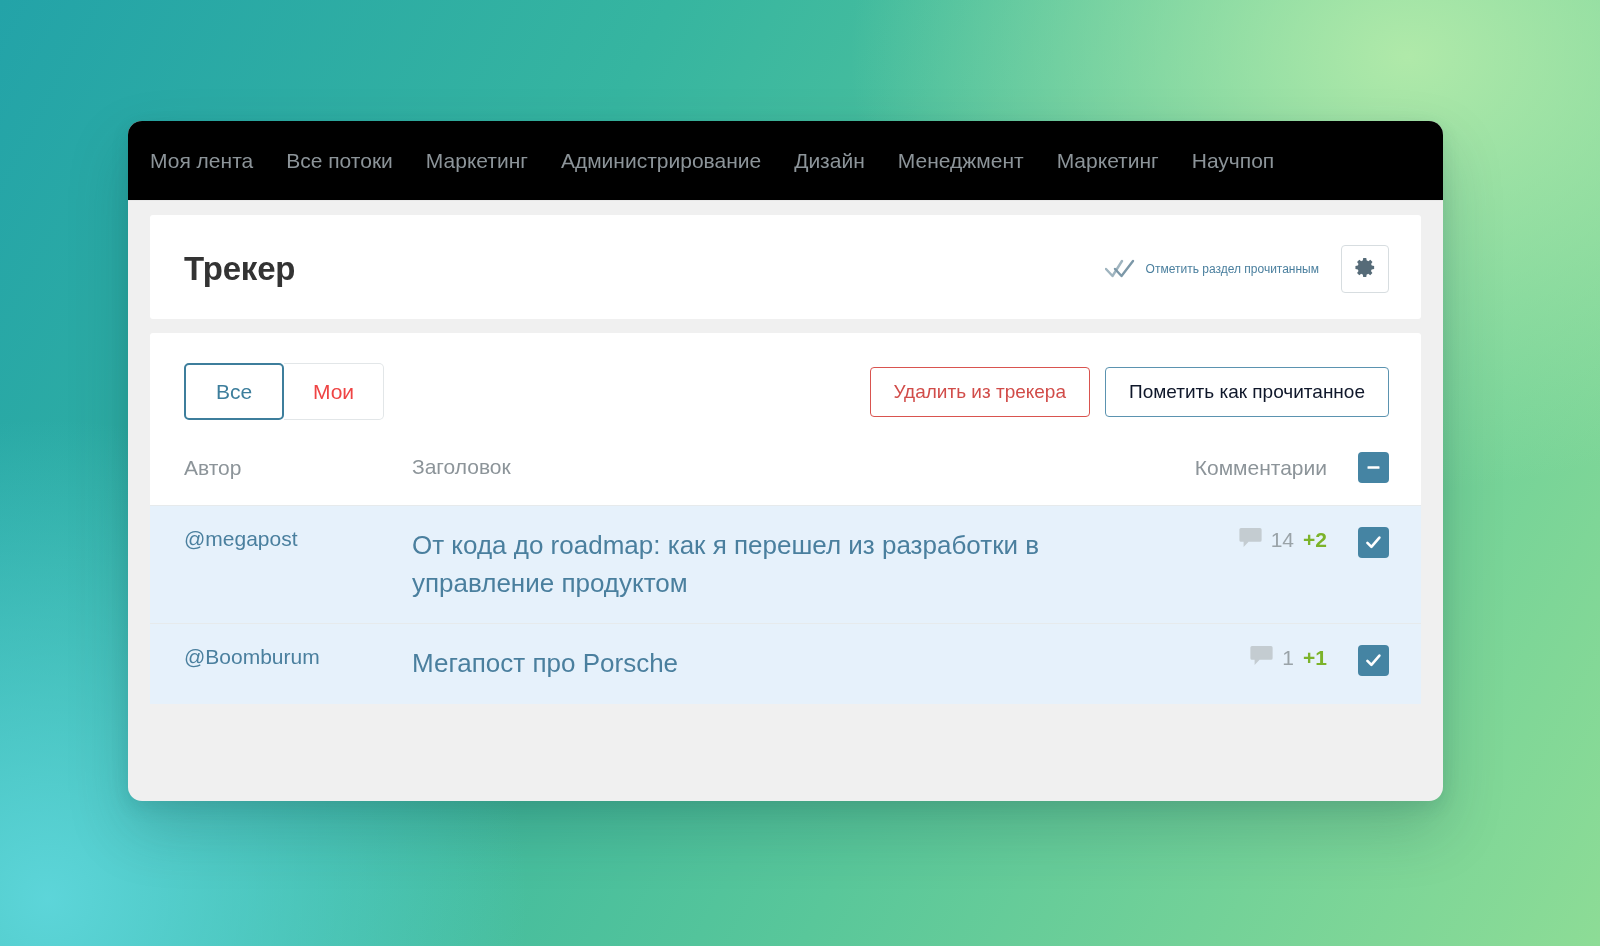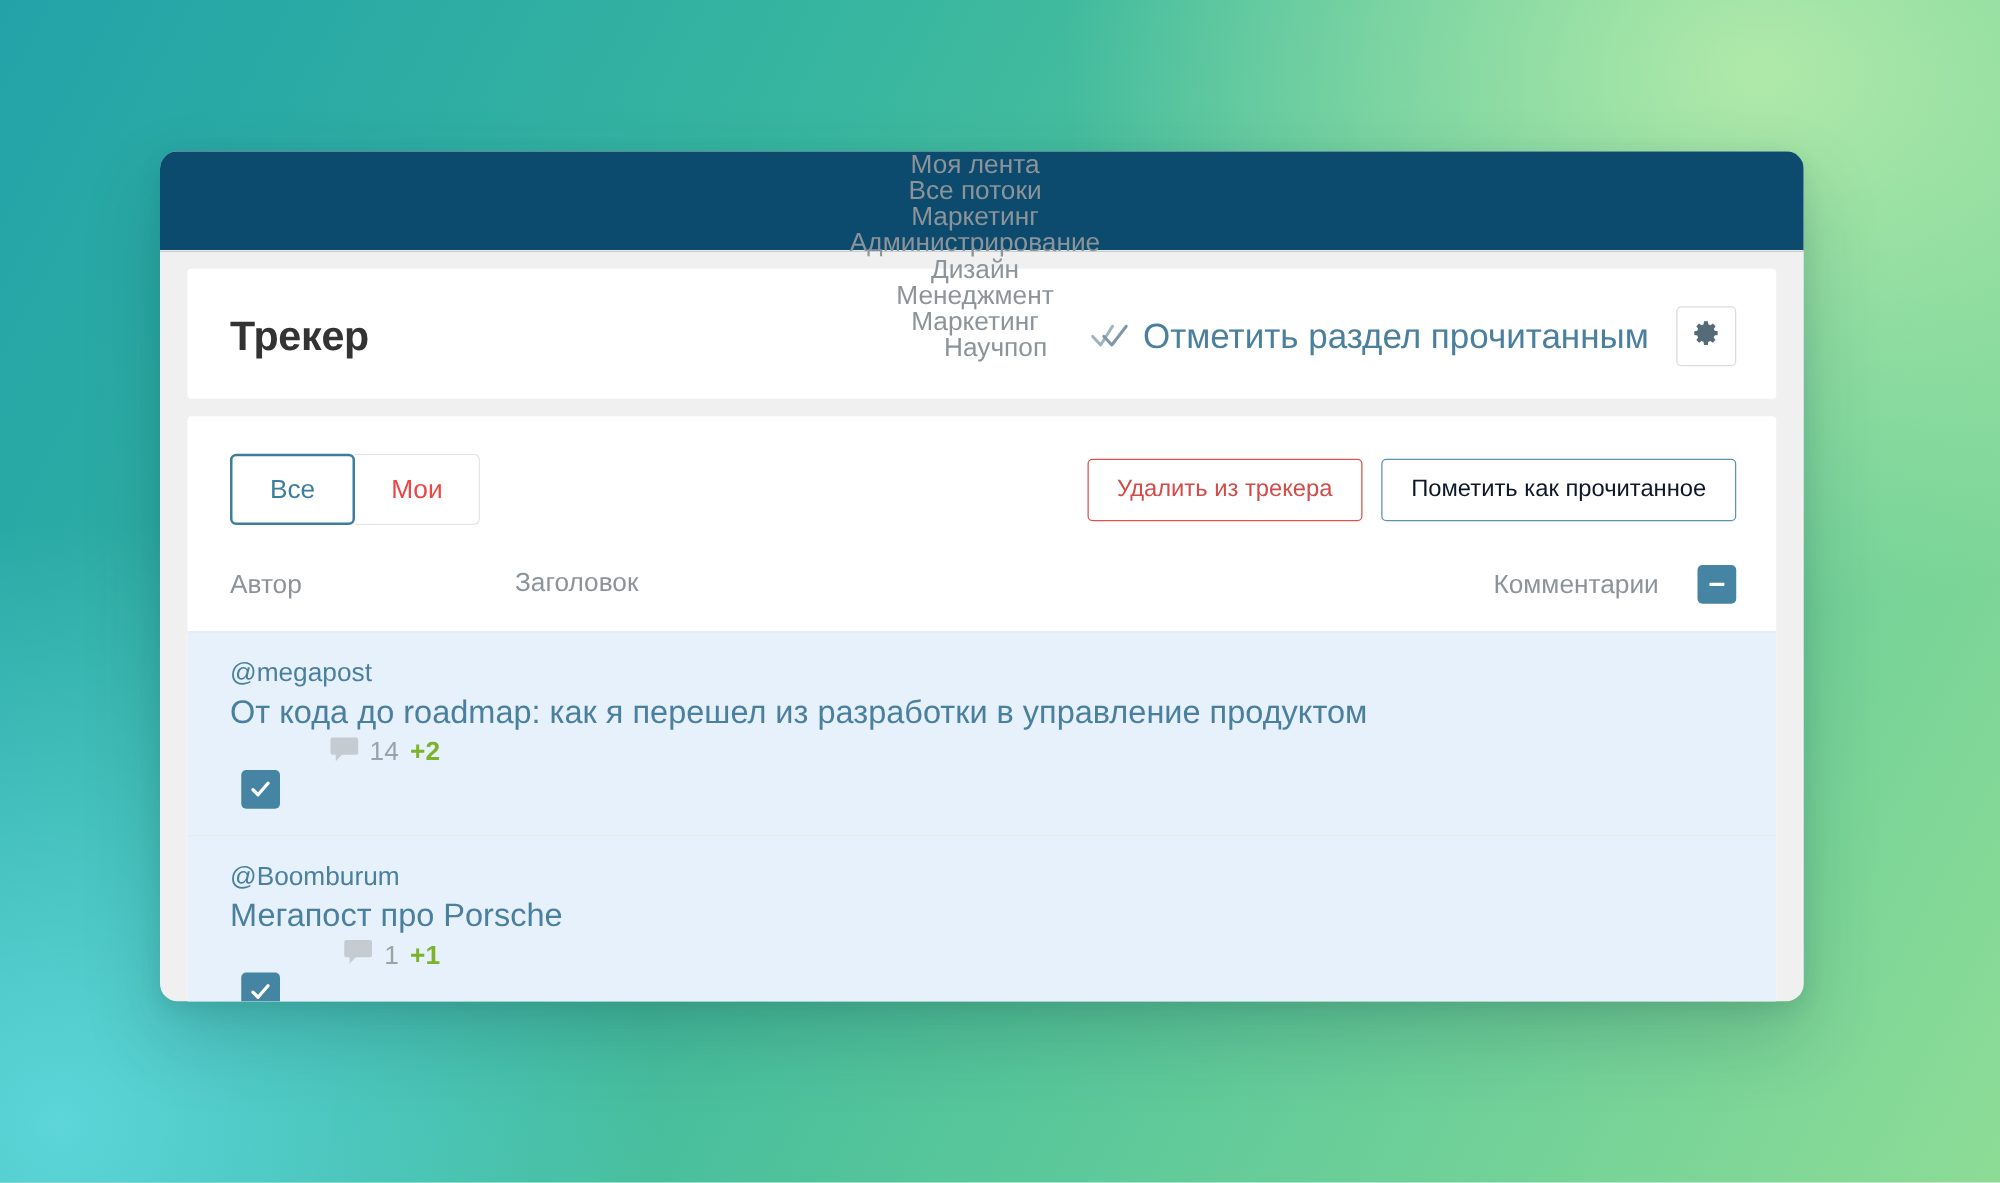--- a/index.html
+++ b/index.html
@@ -27,26 +27,25 @@
     height: 680px;
     background: #f0f0f0;
     border-radius: 14px;
     box-shadow: 0 28px 60px rgba(20,70,70,0.22), 0 6px 18px rgba(20,70,70,0.12);
     overflow: hidden;
   }
 
   
   .topnav {
     height: 80px;
-    background: #0c4a6e;
+    background: #000000;
     display: flex;
     align-items: center;
     padding: 0 0 0 22px;
     border-bottom: 1px solid #e8e8e8;
-    flex-direction: column;
   }
   .topnav-item {
     color: #8c9499;
     font-size: 21px;
     line-height: 1;
     margin-right: 33px;
     white-space: nowrap;
     cursor: pointer;
   }
   .topnav-item:last-child { margin-right: 0; }
@@ -79,21 +78,21 @@
     margin-left: auto;
     display: flex;
     align-items: center;
     gap: 22px;
   }
   .mark-read-link {
     display: flex;
     align-items: center;
     gap: 11px;
     color: #4a7f9e;
-    font-size: 28px;
+    font-size: 12px;
     cursor: pointer;
     white-space: nowrap;
   }
   .gear-btn {
     width: 48px;
     height: 48px;
     border: 1px solid #d7dde0;
     border-radius: 4px;
     background: #fff;
     display: flex;
@@ -198,21 +197,20 @@
   .trow.head {
     border-top: none;
     padding-top: 10px;
     padding-bottom: 22px;
     align-items: center;
   }
   .trow.data {
     background: #e6f1fb;
     padding-top: 21px;
     padding-bottom: 21px;
-    flex-direction: column;
   }
 
   .col-author { width: 228px; flex: none; font-size: 21px; }
   .col-title  { flex: 1 1 auto; font-size: 26px; padding-right: 30px; line-height: 1.45; }
   .col-comments {
     width: 190px; flex: none;
     display: flex; align-items: center; justify-content: flex-end;
     gap: 9px; font-size: 21px;
     padding-right: 22px;
   }

